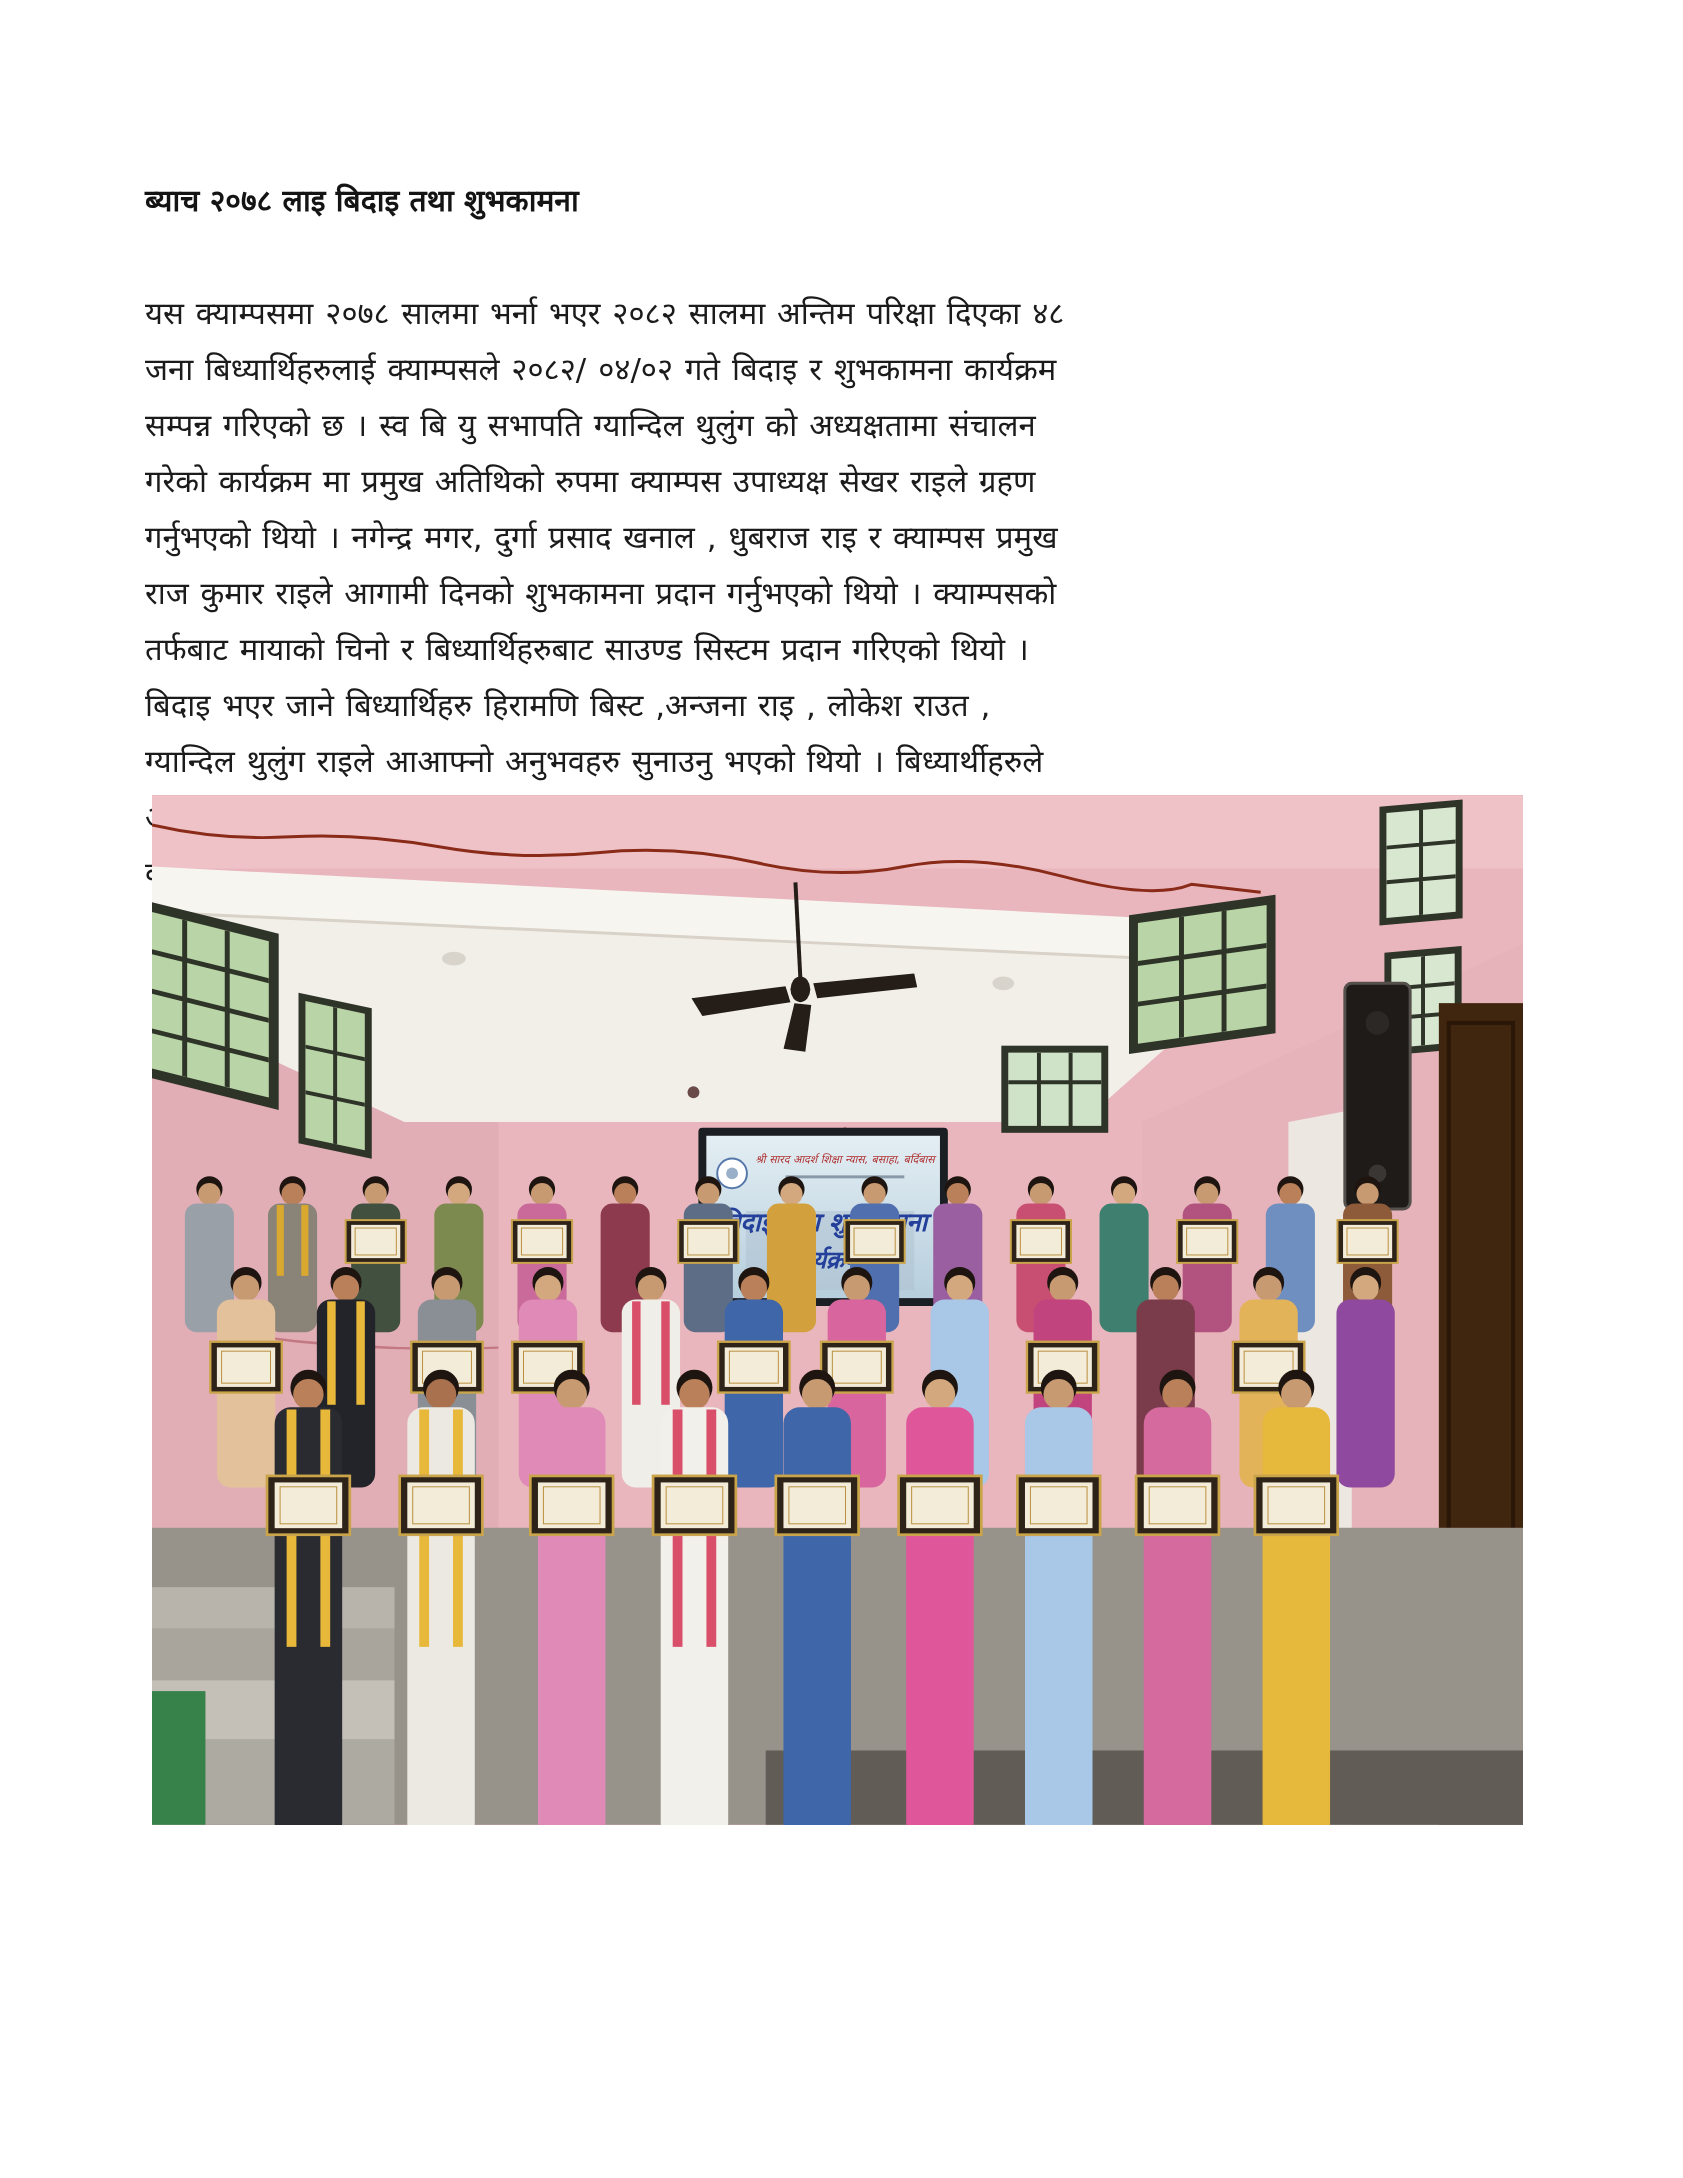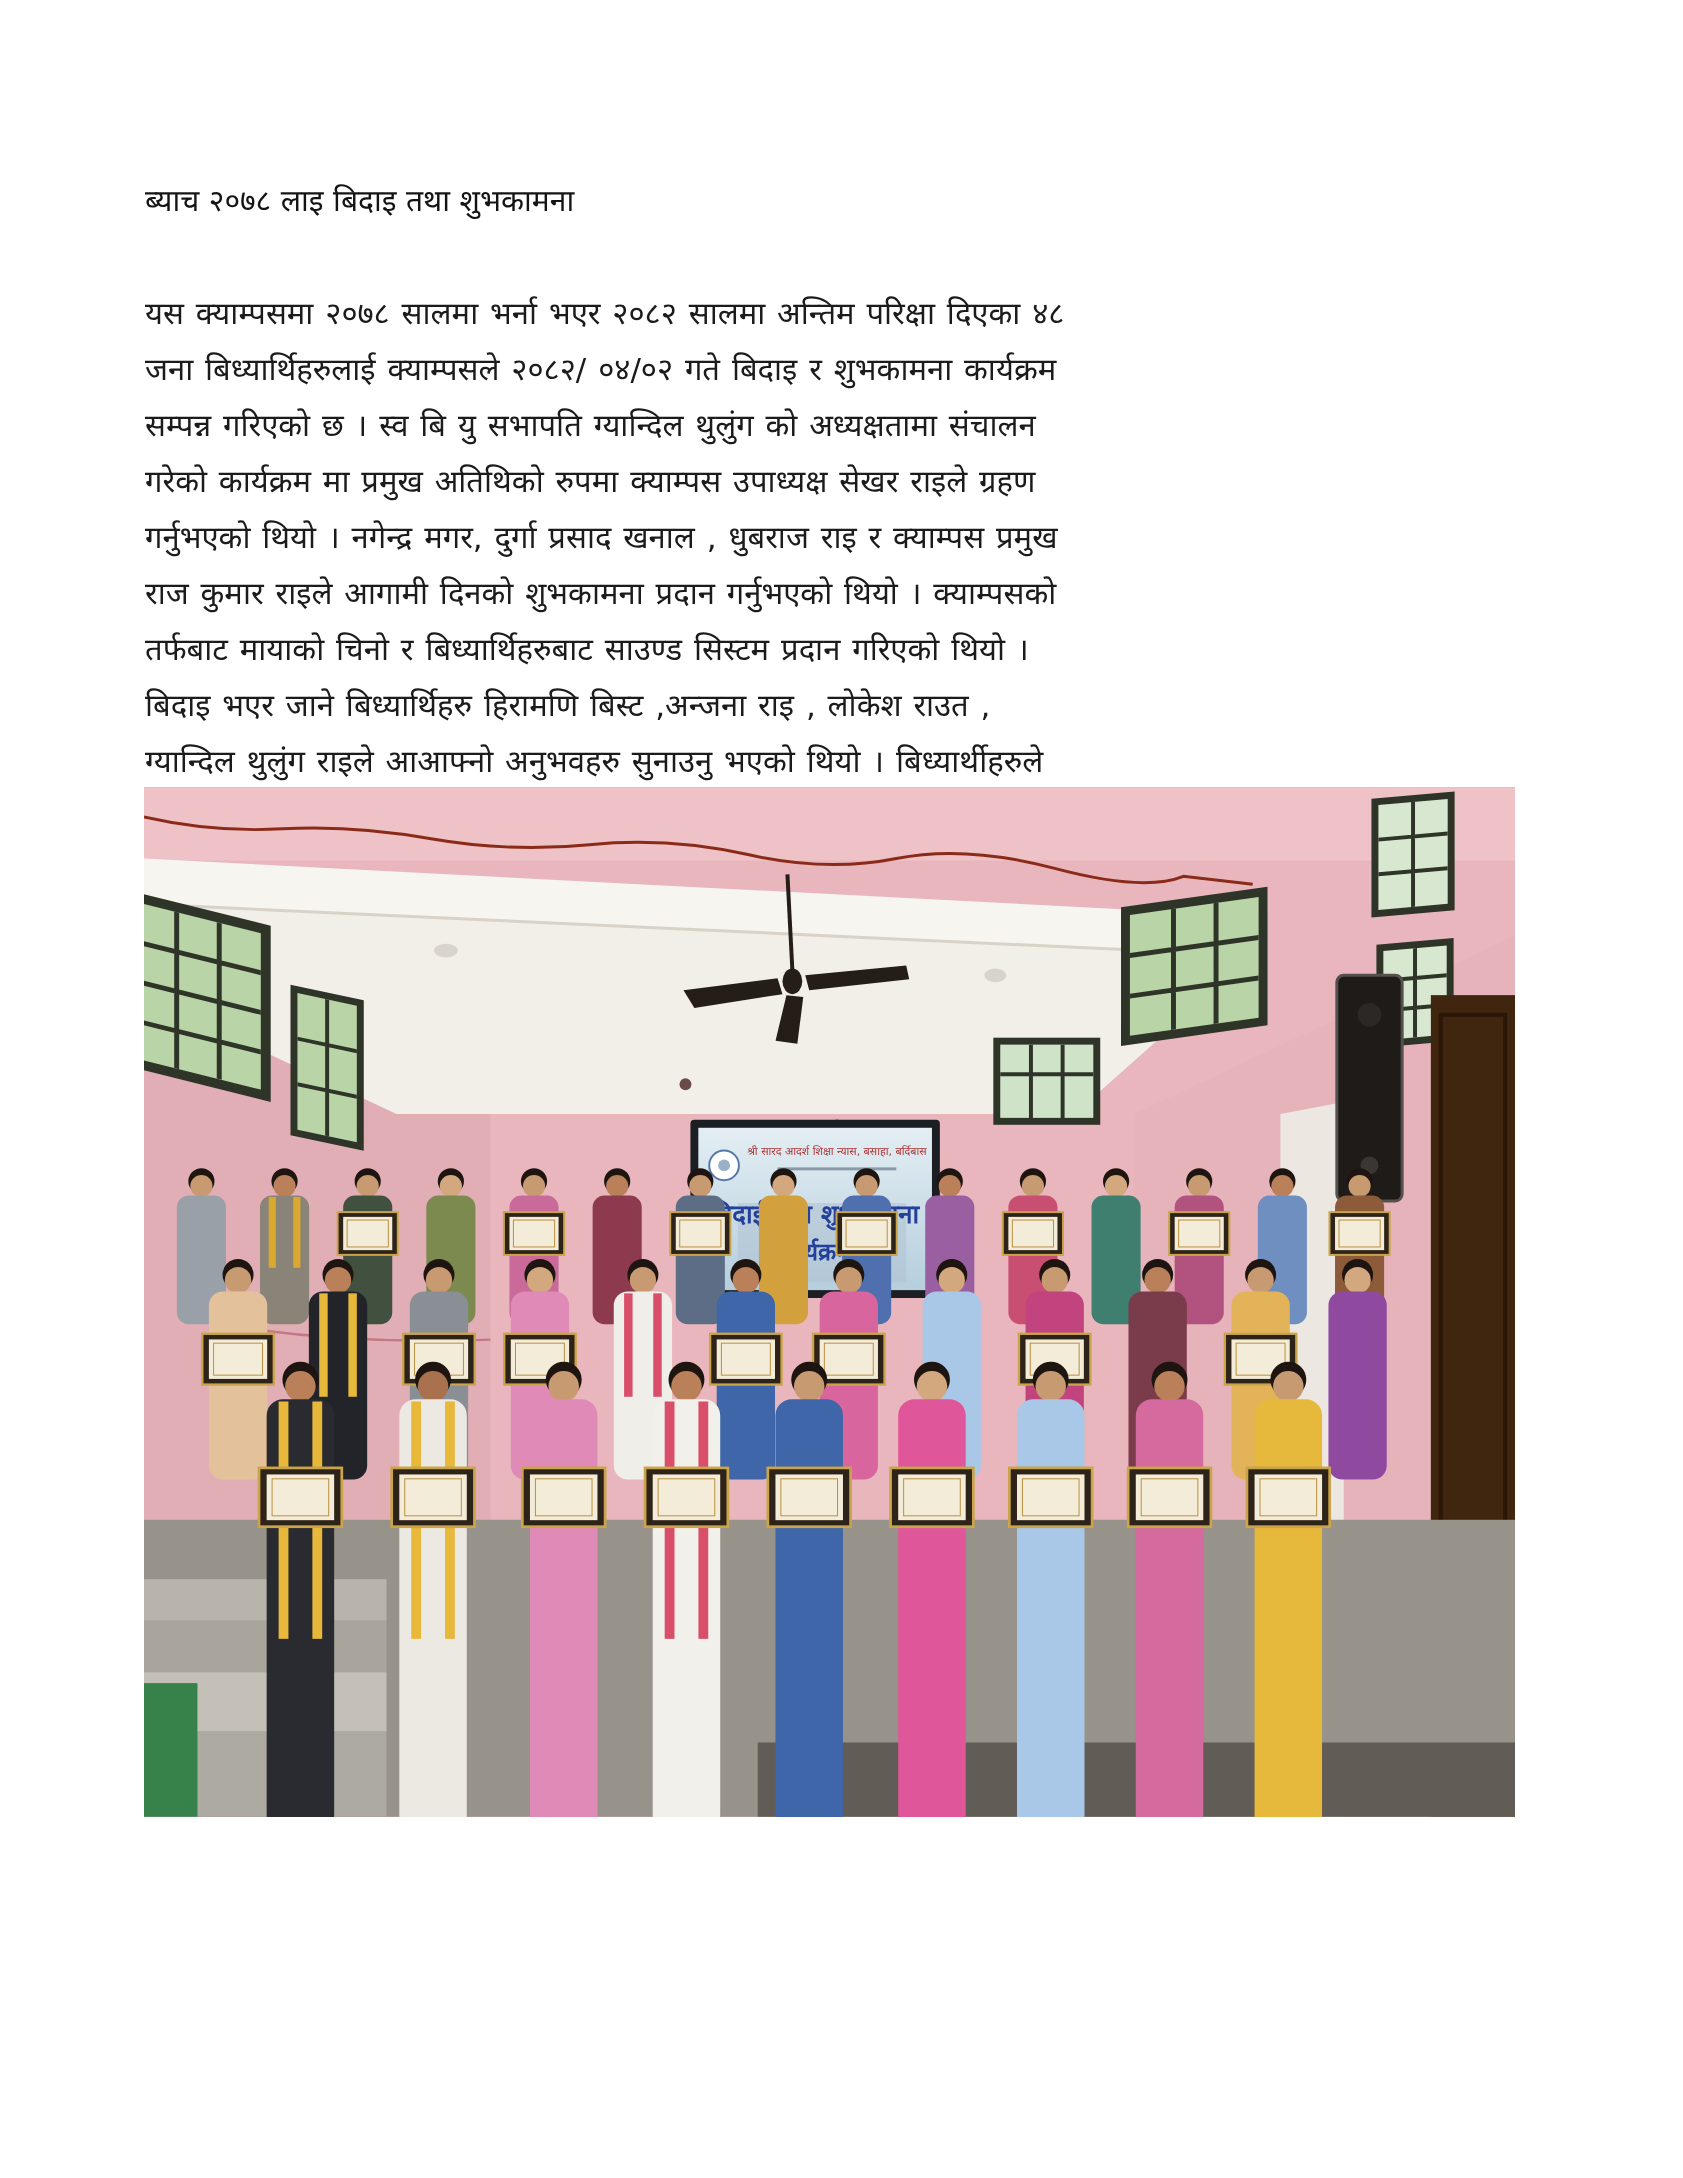--- a/index.html
+++ b/index.html
@@ -3,30 +3,30 @@
 <meta charset="utf-8">
 <style>
   html,body{margin:0;padding:0;}
   body{
     width:1683px;height:2178px;position:relative;overflow:hidden;
     background:#ffffff;color:#161616;
     font-family:"DejaVu Sans",sans-serif;
   }
   .doc-title{
     position:absolute;left:145px;top:181px;margin:0;
-    font-size:30px;font-weight:400;line-height:1.3;color:#141414;
+    font-size:30px;font-weight:700;line-height:1.3;color:#141414;
   }
   .doc-para{
     position:absolute;left:145px;top:285px;width:935px;margin:0;
     font-size:31px;font-weight:400;line-height:56px;color:#1b1b1b;
     text-align:left;word-spacing:2px;
   }
   .photo-figure{
-    position:absolute;left:144px;top:787px;width:1371px;height:1030px;margin:0;
-    background:#e8b6bc;overflow:hidden;
+    position:absolute;left:144px;top:787px;width:1371px;height:1030px;margin:8px;
+    background:#e8b6bc;overflow:hidden;font-style:italic;
   }
   .photo-figure svg{display:block;}
   svg text{font-family:"DejaVu Sans",sans-serif;}
 </style>
 </head>
 <body>
 
 <h1 class="doc-title">ब्याच २०७८ लाइ बिदाइ तथा शुभकामना</h1>
 
 <p class="doc-para">यस क्याम्पसमा २०७८ सालमा भर्ना भएर २०८२ सालमा अन्तिम परिक्षा दिएका ४८ जना बिध्यार्थिहरुलाई क्याम्पसले २०८२/ ०४/०२ गते बिदाइ र शुभकामना कार्यक्रम सम्पन्न गरिएको छ । स्व बि यु सभापति ग्यान्दिल थुलुंग को अध्यक्षतामा संचालन गरेको कार्यक्रम मा प्रमुख अतिथिको रुपमा क्याम्पस उपाध्यक्ष सेखर राइले ग्रहण गर्नुभएको थियो । नगेन्द्र मगर, दुर्गा प्रसाद खनाल , धुबराज राइ र क्याम्पस प्रमुख राज कुमार राइले आगामी दिनको शुभकामना प्रदान गर्नुभएको थियो । क्याम्पसको तर्फबाट मायाको चिनो र बिध्यार्थिहरुबाट साउण्ड सिस्टम प्रदान गरिएको थियो  । बिदाइ भएर जाने बिध्यार्थिहरु हिरामणि बिस्ट ,अन्जना राइ , लोकेश राउत , ग्यान्दिल थुलुंग राइले आआफ्नो अनुभवहरु सुनाउनु भएको थियो । बिध्यार्थीहरुले आगामी दिनमा आफुले आर्जन गरेको ग्यान लाइ समाज निर्माण मा निस्वार्थ खटेर क्याम्पसको नाम उच्च राख्ने बिचार ब्यक्त गरेका थिए ।</p>

